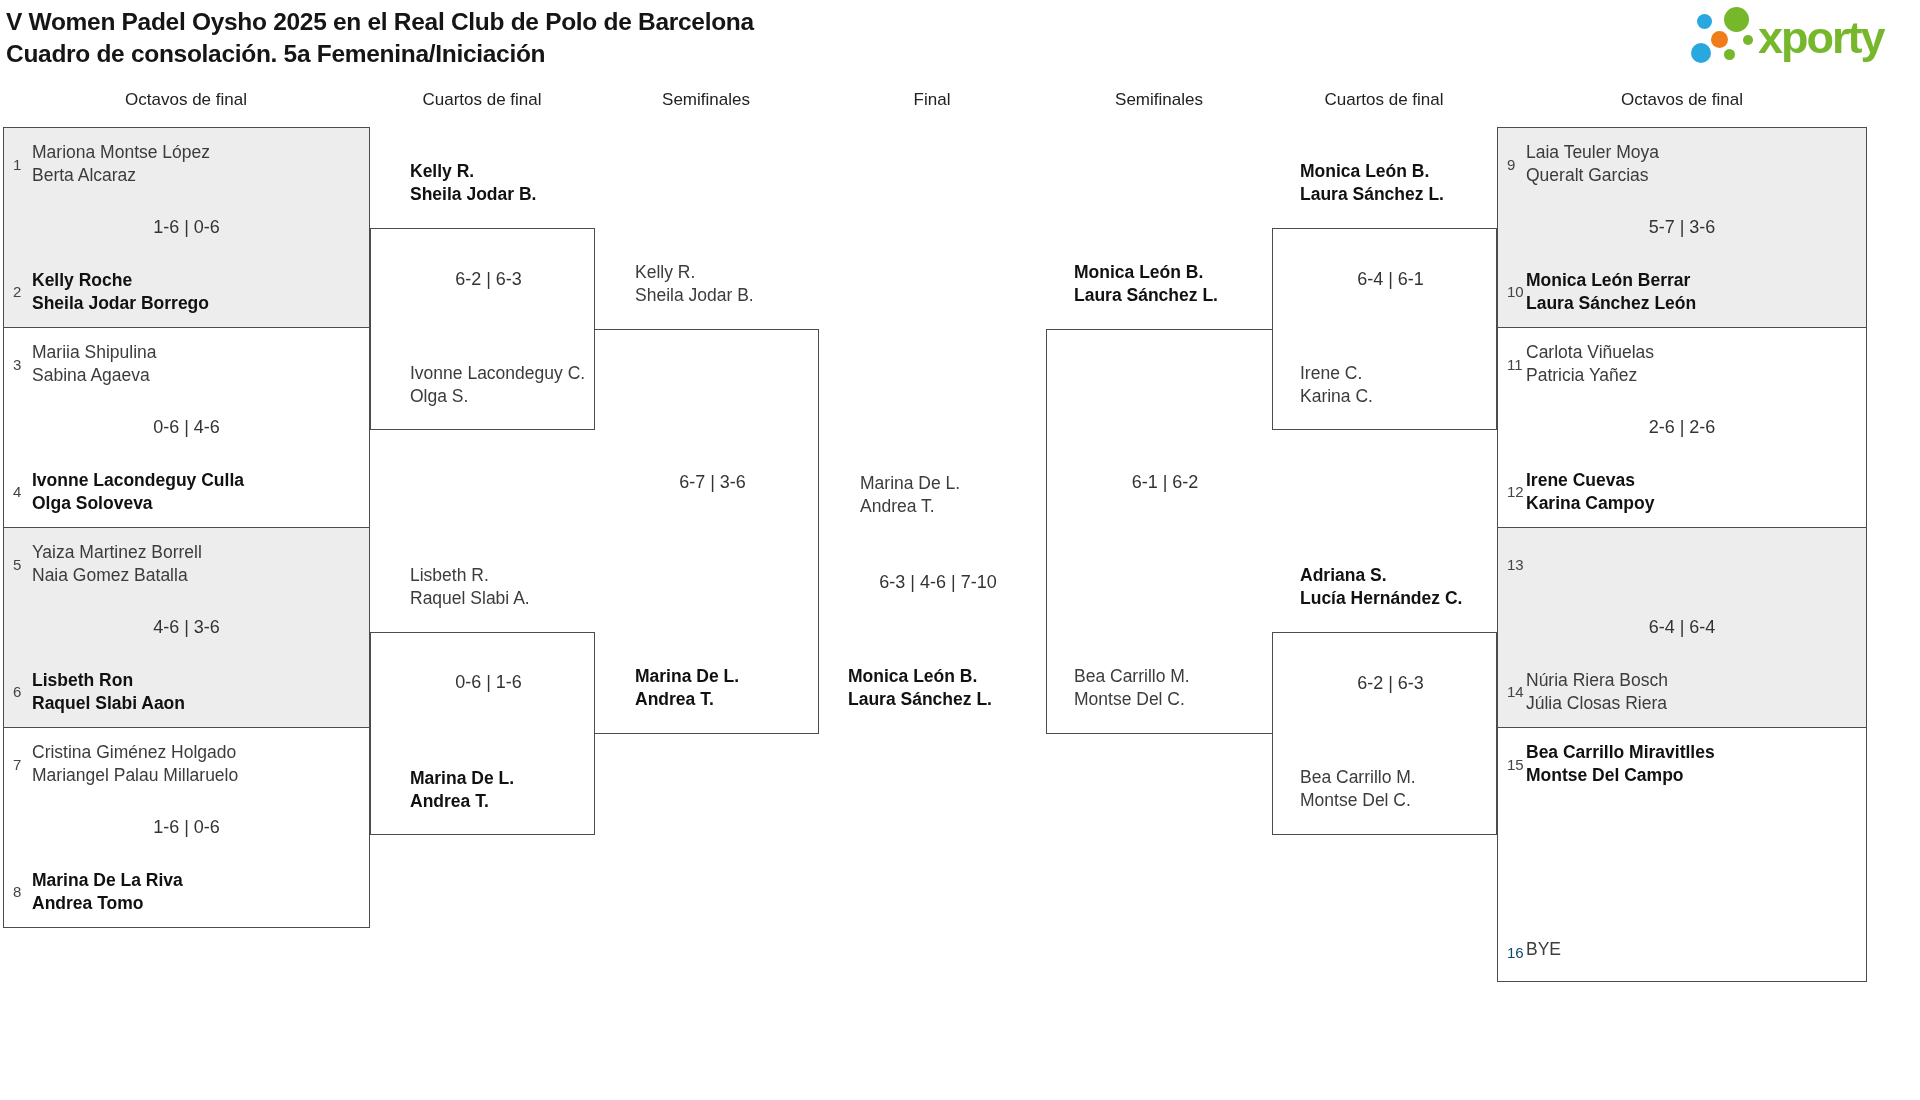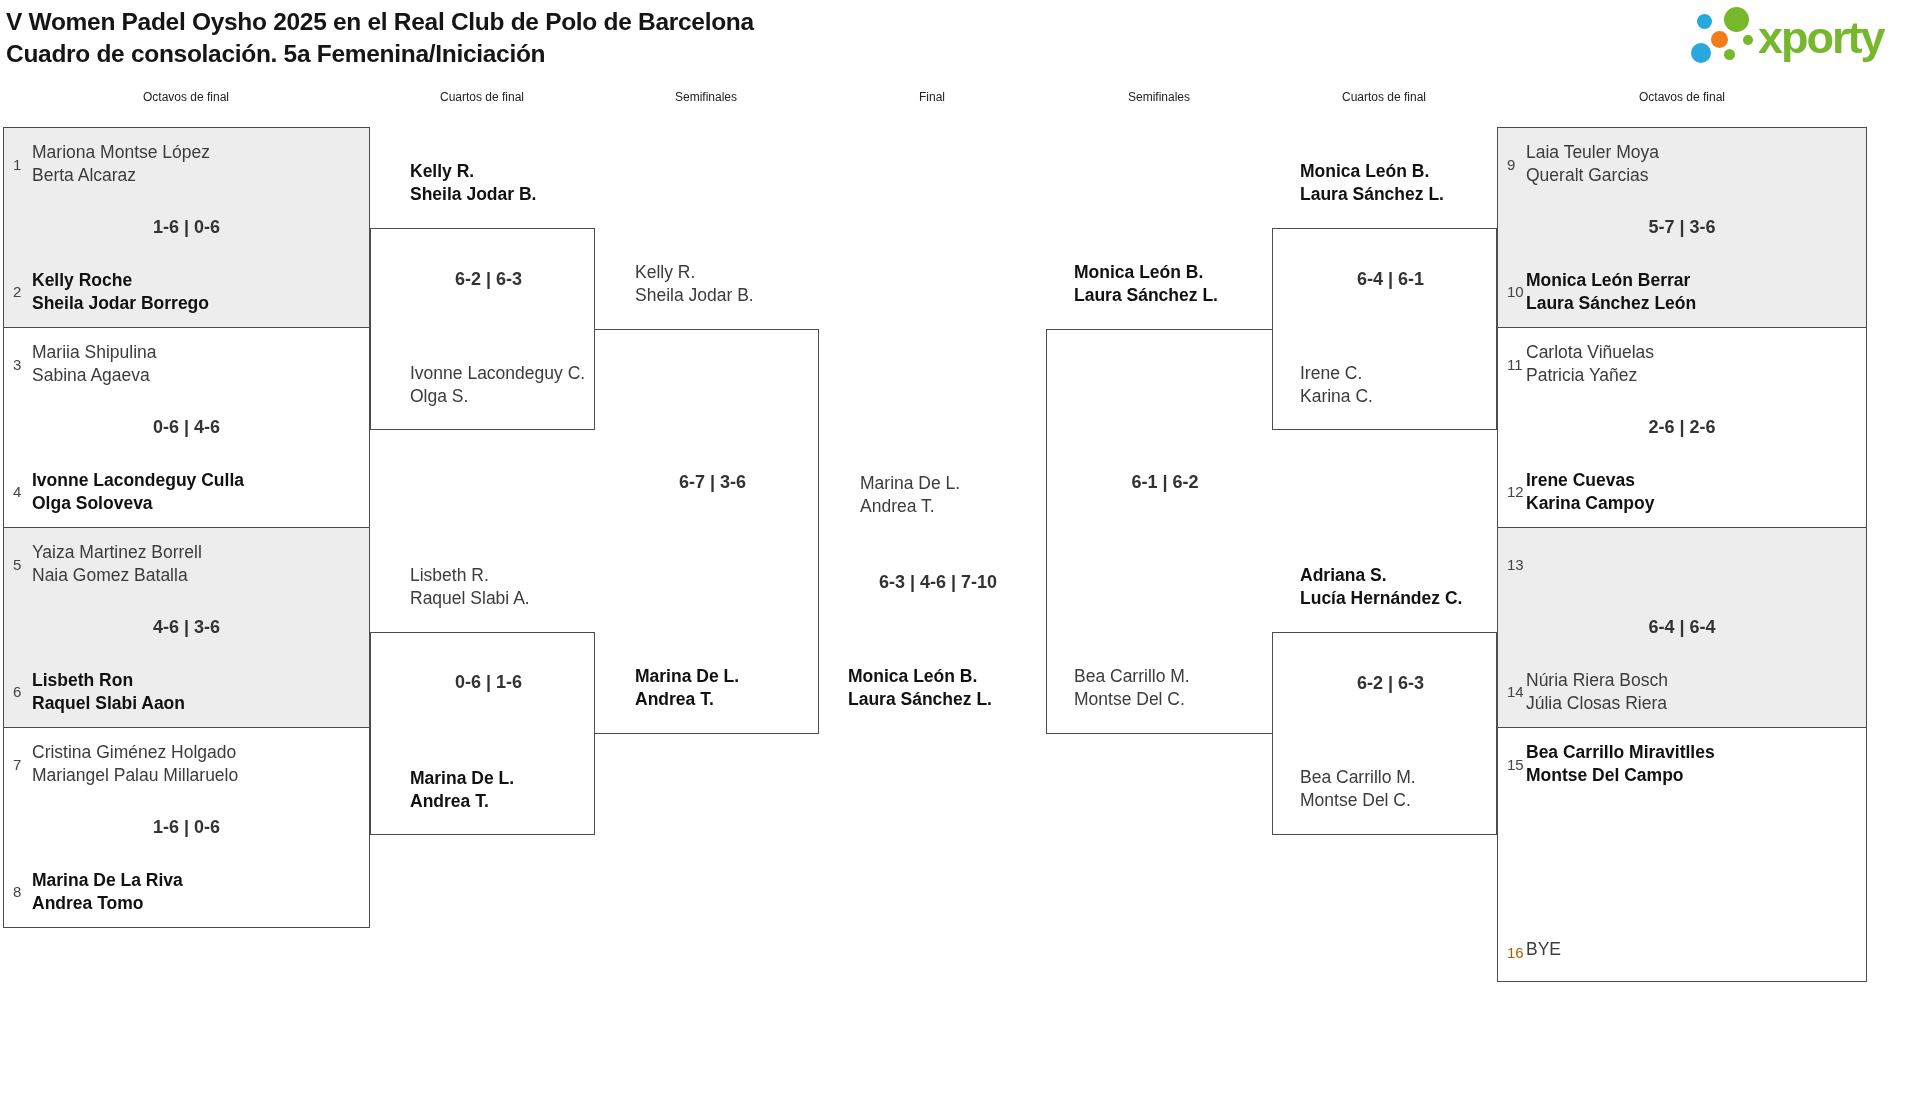--- a/index.html
+++ b/index.html
@@ -1,39 +1,39 @@
 <!DOCTYPE html>
 <html><head>
 <meta charset="utf-8">
 <style>
   html,body{margin:0;padding:0;background:#fff;}
   .canvas{position:relative;width:1920px;height:1100px;background:#fff;overflow:hidden;
           font-family:"Liberation Sans",sans-serif;color:#3c3c3c;}
   .title-line{position:absolute;left:6px;white-space:nowrap;font-size:24.5px;font-weight:700;
               letter-spacing:-0.3px;color:#151515;}
-  .round-header{position:absolute;top:90px;width:240px;text-align:center;font-size:12px;color:#222;}
+  .round-header{position:absolute;top:90px;width:240px;text-align:center;font-size:17px;color:#222;}
   .box{position:absolute;border:1px solid #4c4c4c;background:#fff;box-sizing:border-box;}
   .box.gray{background:#ededed;}
   .rect{position:absolute;border:1px solid #4c4c4c;box-sizing:border-box;background:transparent;}
   .hline{position:absolute;height:1px;background:#4c4c4c;}
   .vline{position:absolute;width:1px;background:#4c4c4c;}
   .team{font-size:17.5px;line-height:23px;color:#3c3c3c;white-space:nowrap;}
   .team.win{font-weight:700;color:#111;}
   .team.abs{position:absolute;margin-left:28px;}
   .team.rt{}
   .t1{position:absolute;left:28px;top:13px;}
   .t2{position:absolute;left:28px;bottom:12px;}
   .seed{position:absolute;left:9px;font-size:15px;color:#444;}
   .s1{top:28px;}
   .s2{bottom:27px;}
-  .score{font-size:18px;color:#333;text-align:center;white-space:nowrap;font-weight:bold;}
+  .score{font-size:18px;color:#333;text-align:center;white-space:nowrap;}
   .score.abs{position:absolute;margin-left:6px;}
   .score.mid{position:absolute;left:0;right:0;top:89px;}
   .bye-row{position:absolute;left:28px;bottom:20px;}
-  .seed-bye{position:absolute;left:9px;bottom:20px;font-size:15px;color:#a16207;}
+  .seed-bye{position:absolute;left:9px;bottom:20px;font-size:15px;color:#0c4a6e;}
   
   .logo{position:absolute;left:1686px;top:4px;width:230px;height:64px;}
   .dot{position:absolute;border-radius:50%;}
   .logo-text{position:absolute;left:72px;top:8px;font-size:45px;font-weight:700;
              letter-spacing:-2px;color:#76b72c;}
 </style>
 </head>
 <body>
 
 <div class="canvas">

